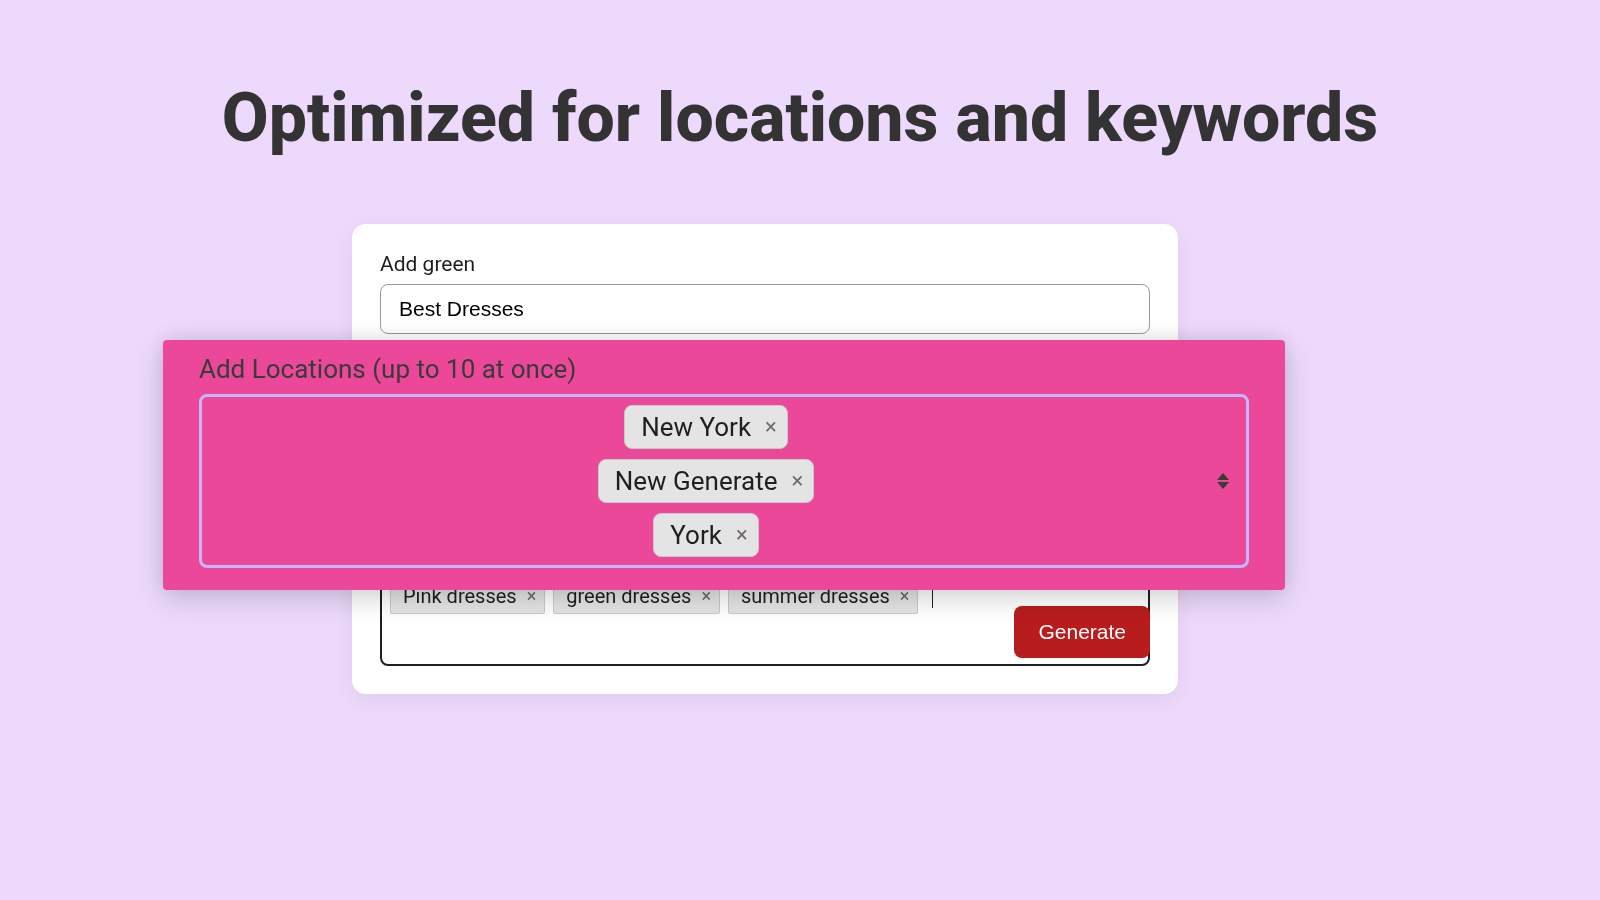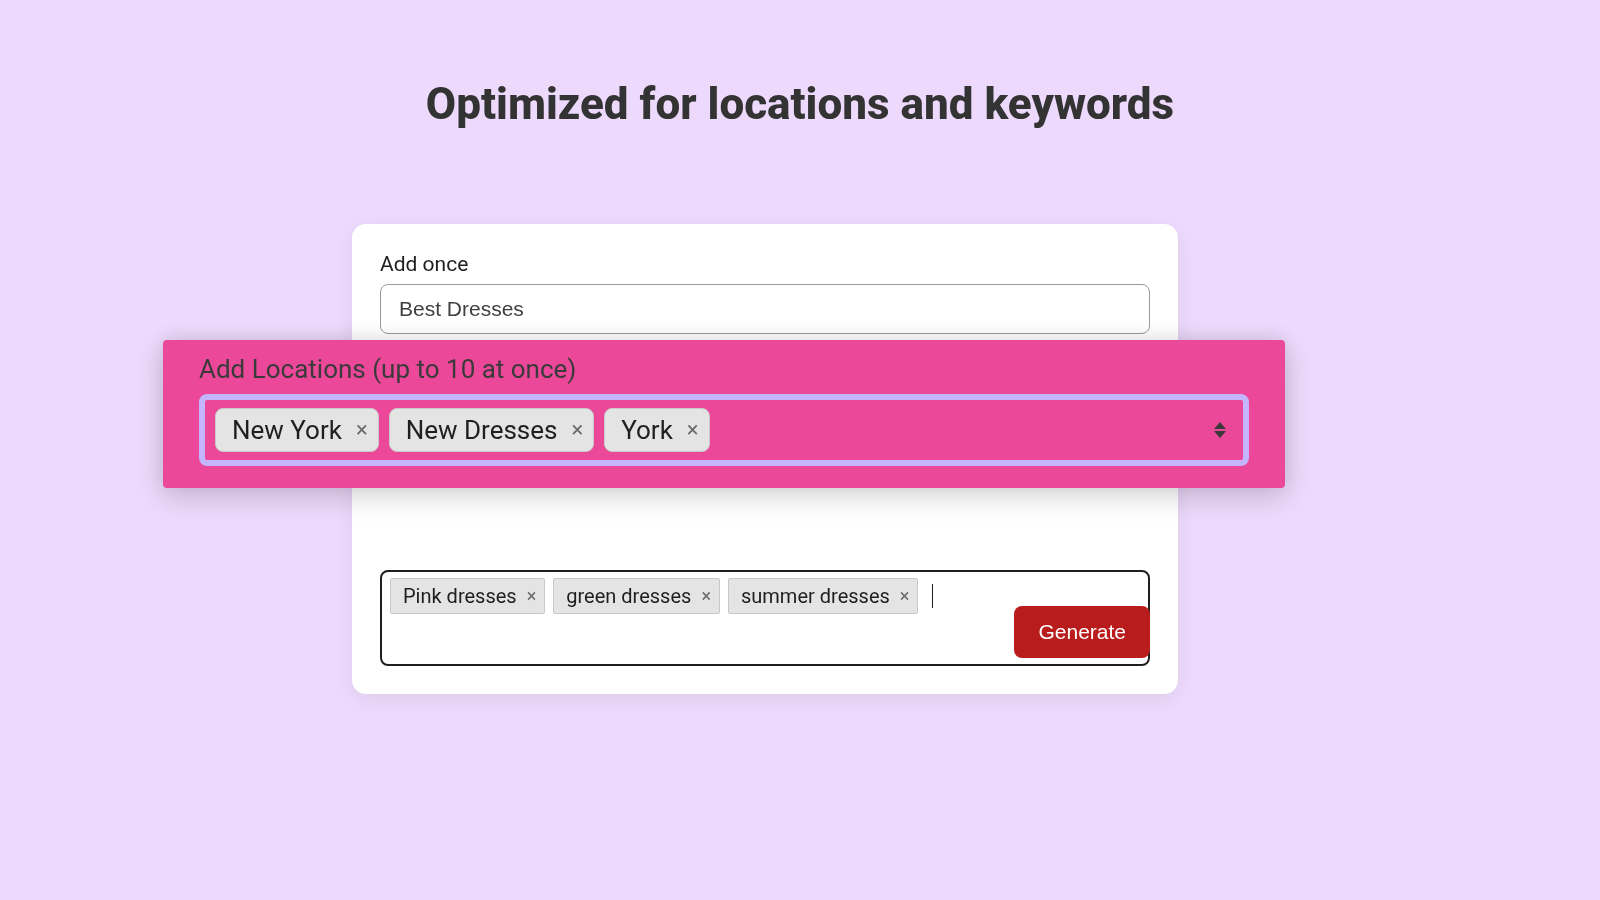--- a/index.html
+++ b/index.html
@@ -9,21 +9,21 @@
     background: #ecd9fb;
     font-family: -apple-system, BlinkMacSystemFont, "Segoe UI", Roboto, Helvetica, Arial, sans-serif;
     position: relative;
     overflow: hidden;
   }
   .headline {
     position: absolute;
     left: 0; right: 0;
     top: 78px;
     text-align: center;
-    font-size: 44px;
+    font-size: 68px;
     font-weight: 800;
     color: #333333;
   }
   .card {
     position: absolute;
     top: 224px;
     left: 352px;
     width: 826px;
     height: 470px;
     background: #ffffff;
@@ -36,21 +36,21 @@
     color: #1f1f1f;
     margin-bottom: 8px;
   }
   .input {
     width: 100%;
     height: 50px;
     border: 1px solid #9a9a9a;
     border-radius: 8px;
     padding: 0 18px;
     font-size: 21px;
-    color: #404040;
+    color: #000000;
     background: #ffffff;
   }
   .row {
     display: flex;
     gap: 28px;
     margin-top: 28px;
   }
   .col { flex: 1; }
   .placeholder-label {
     height: 28px;
@@ -115,28 +115,29 @@
     padding: 14px 36px 22px;
     z-index: 10;
   }
   .locations-label {
     font-size: 26px;
     color: #3a3a3a;
     margin-bottom: 10px;
   }
   .locations-field {
     position: relative;
-    border: 6px solid #c4b5fd;
+    border: 3px solid #c4b5fd;
     border-radius: 8px;
     padding: 8px 46px 8px 10px;
     min-height: 60px;
     display: flex;
     flex-wrap: wrap;
     gap: 10px;
-    align-items: flex-start;
+    align-items: center;
+    flex-direction: column;
   }
   .locations-field .chip {
     font-size: 26px;
     padding: 6px 10px 6px 16px;
     border-radius: 8px;
   }
   .locations-field .chip .x { font-size: 22px; margin-left: 14px; }
   .sort-icon {
     position: absolute;
     right: 16px;
@@ -164,21 +165,21 @@
   .lower-block { margin-top: 200px; }
 </style>
 </head>
 <body>
 
 <div class="headline">Optimized for locations and keywords</div>
 
 <div class="card">
 
   <div class="topic-block">
-    <div class="label">Add once</div>
+    <div class="label">Add green</div>
     <input class="input" value="Best Dresses" style="">
   </div>
 
   <div class="lower-block">
     <div class="row">
       <div class="col">
         <div class="placeholder-label"></div>
         <div class="tagbox">
           <span class="chip">
             <span>Pink dresses</span>
@@ -202,21 +203,21 @@
 </div>
 
 <div class="locations-panel">
   <div class="locations-label">Add Locations (up to 10 at once)</div>
   <div class="locations-field">
     <span class="chip">
       <span>New York</span>
       <span class="x">×</span>
     </span>
     <span class="chip">
-      <span>New Dresses</span>
+      <span>New Generate</span>
       <span class="x">×</span>
     </span>
     <span class="chip">
       <span>York</span>
       <span class="x">×</span>
     </span>
     <div class="sort-icon">
       <div class="tri-up"></div>
       <div class="tri-down"></div>
     </div>

